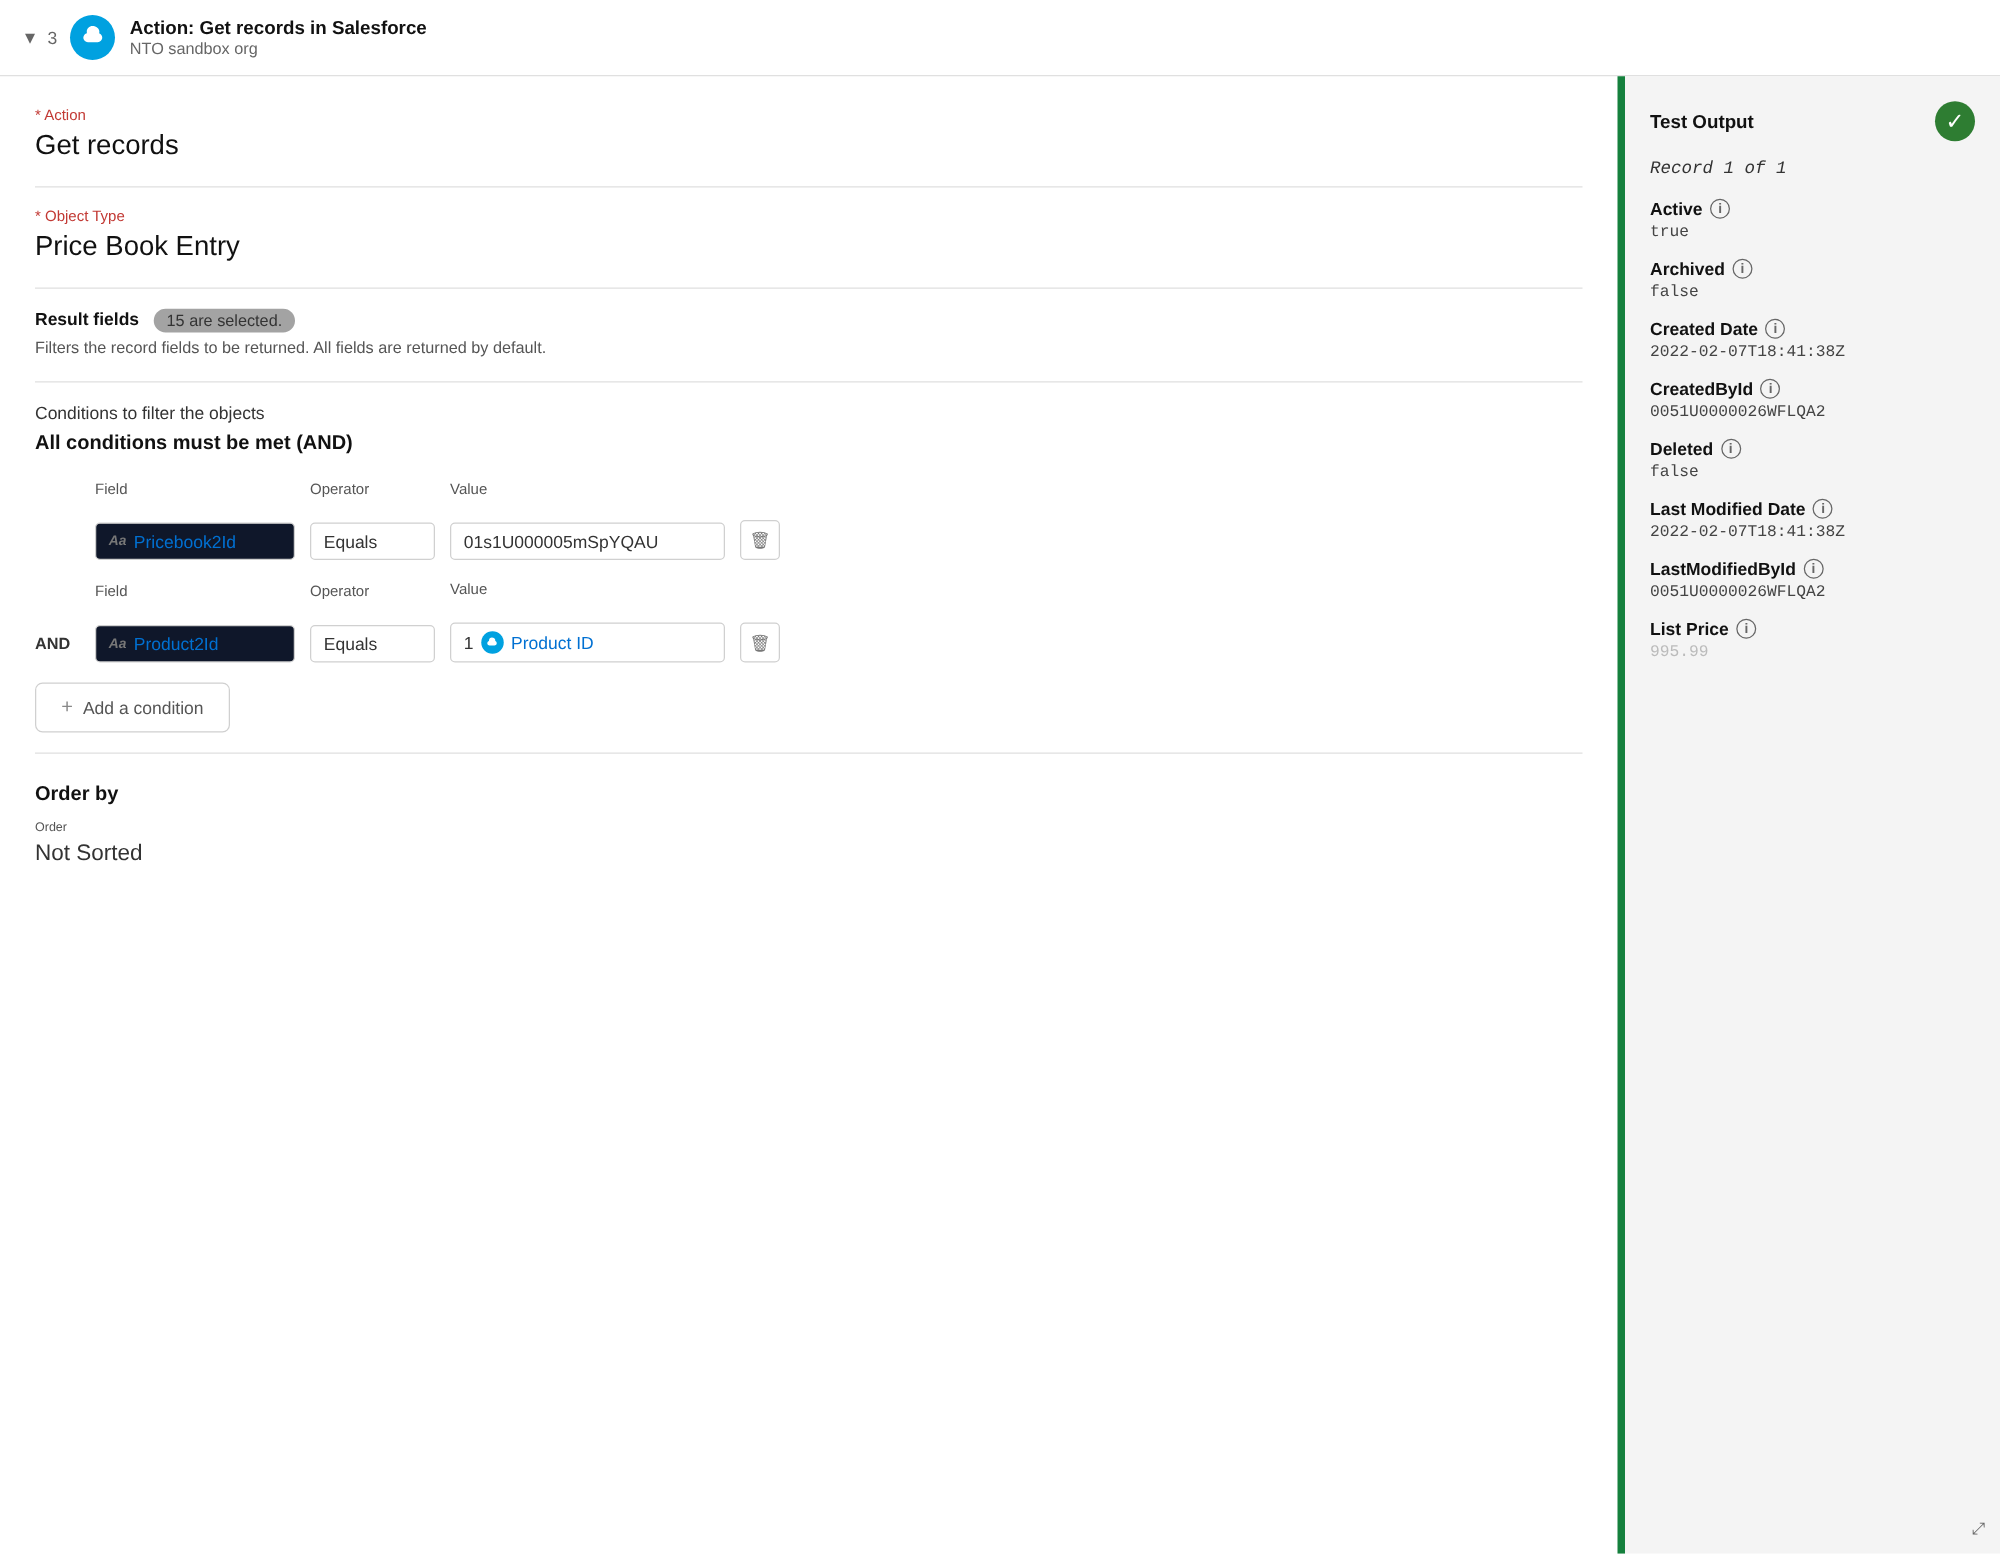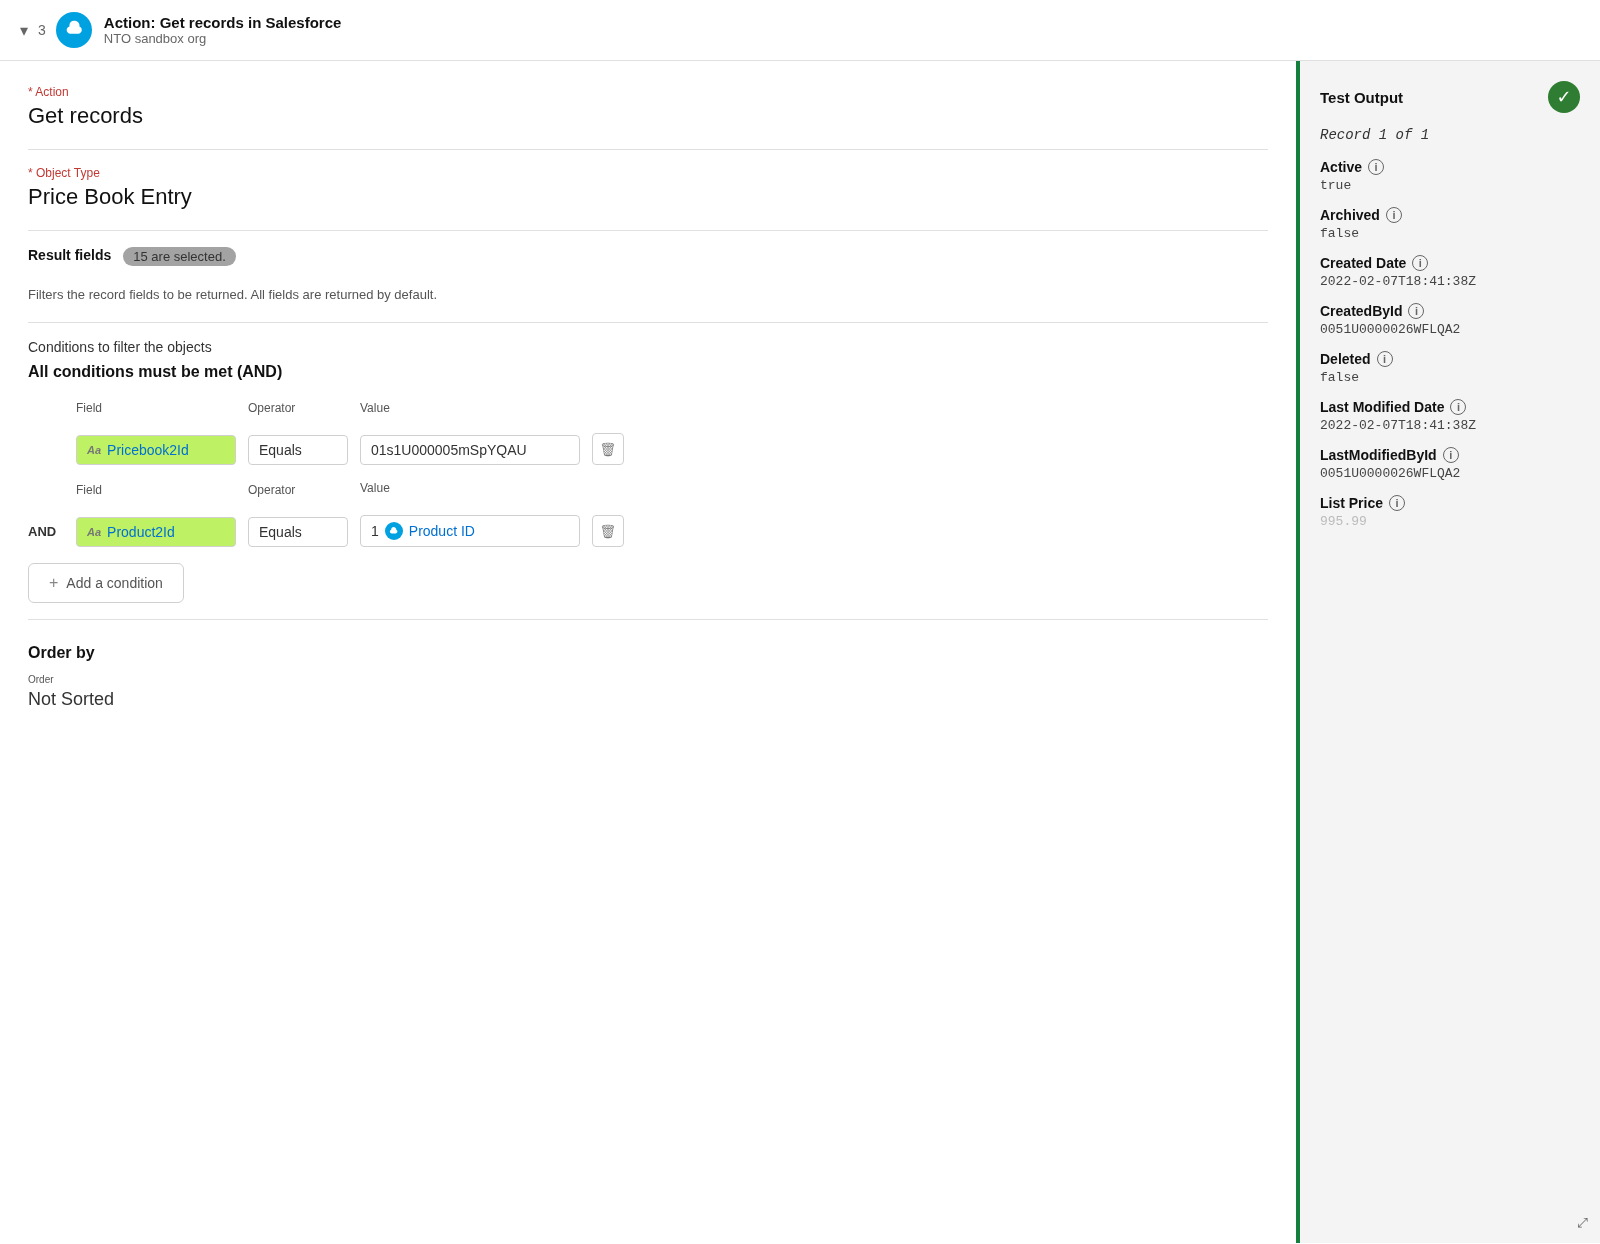--- a/index.html
+++ b/index.html
@@ -14,39 +14,39 @@
     .salesforce-logo {
       width: 36px; height: 36px; background: #00a1e0; border-radius: 50%; display: flex; align-items: center; justify-content: center; margin-right: 12px;
     }
     .salesforce-logo svg { width: 22px; height: 22px; }
     .header-title { font-size: 15px; font-weight: 600; color: #111; }
     .header-sub { font-size: 13px; color: #666; }
 
     .main-layout { display: flex; height: calc(100vh - 62px); }
 
     .left-panel {
-      flex: 1; overflow-y: auto; padding: 24px 28px; border-right: 4px solid #15803d;
+      flex: 1; overflow-y: auto; padding: 24px 28px; border-right: 6px solid #15803d;
     }
 
     .right-panel {
       width: 300px; background: #f4f4f4; overflow-y: auto; padding: 20px;
     }
 
     .field-label {
       font-size: 12px; color: #c23934; font-weight: 500; margin-bottom: 4px;
     }
 
     .field-value {
       font-size: 22px; font-weight: 500; color: #111; margin-bottom: 20px;
     }
 
     .divider { border: none; border-top: 1px solid #e0e0e0; margin: 16px 0; }
 
     .result-fields-row {
-      display: flex; align-items: flex-start; gap: 12px; margin-bottom: 21px;
+      display: flex; align-items: flex-start; gap: 12px; margin-bottom: 4px;
     }
     .result-fields-label { font-size: 14px; font-weight: 600; color: #111; }
     .badge {
       background: #a3a3a3; border-radius: 12px; padding: 2px 10px; font-size: 13px; color: #333; font-weight: 500;
     }
     .result-fields-desc { font-size: 13px; color: #555; margin-bottom: 20px; }
 
     .conditions-title { font-size: 14px; font-weight: 500; color: #333; margin-bottom: 8px; }
     .conditions-logic { font-size: 16px; font-weight: 600; color: #111; margin-bottom: 20px; }
 
@@ -55,21 +55,21 @@
     }
     .condition-and-label {
       font-size: 13px; font-weight: 600; color: #333; min-width: 36px; padding-bottom: 8px;
     }
 
     .condition-group { display: flex; flex-direction: column; gap: 18px; }
     .col-label { font-size: 12px; color: #555; margin-bottom: 2px; }
 
     .field-box {
       border: 1px solid #d0d0d0; border-radius: 4px; padding: 6px 10px; min-width: 160px;
-      display: flex; align-items: center; gap: 6px; background: #bef264; font-size: 14px;
+      display: flex; align-items: center; gap: 6px; background: #0f172a; font-size: 14px;
     }
     .field-icon { font-size: 11px; color: #777; font-style: italic; font-weight: 600; }
     .field-link { color: #0070d2; text-decoration: none; font-size: 14px; }
 
     .operator-box {
       border: 1px solid #d0d0d0; border-radius: 4px; padding: 6px 10px; min-width: 100px;
       background: #fff; font-size: 14px; color: #333;
     }
 
     .value-box {

